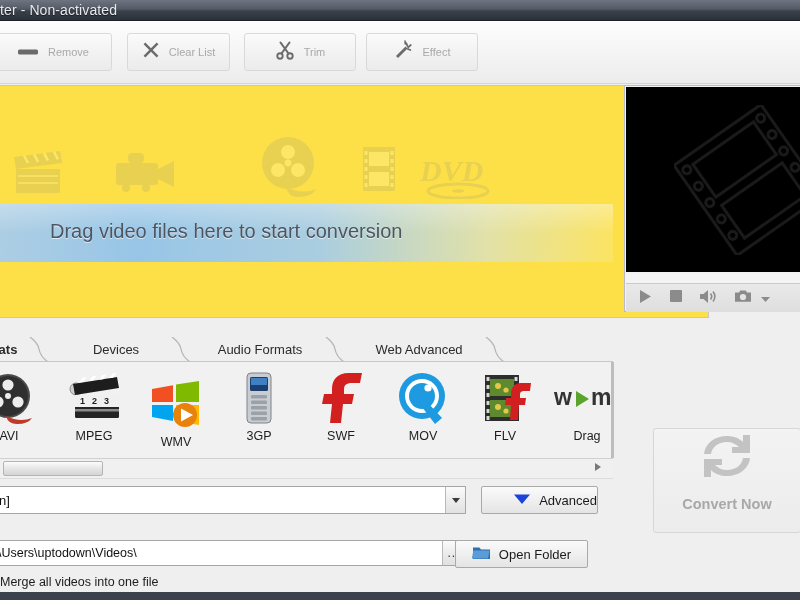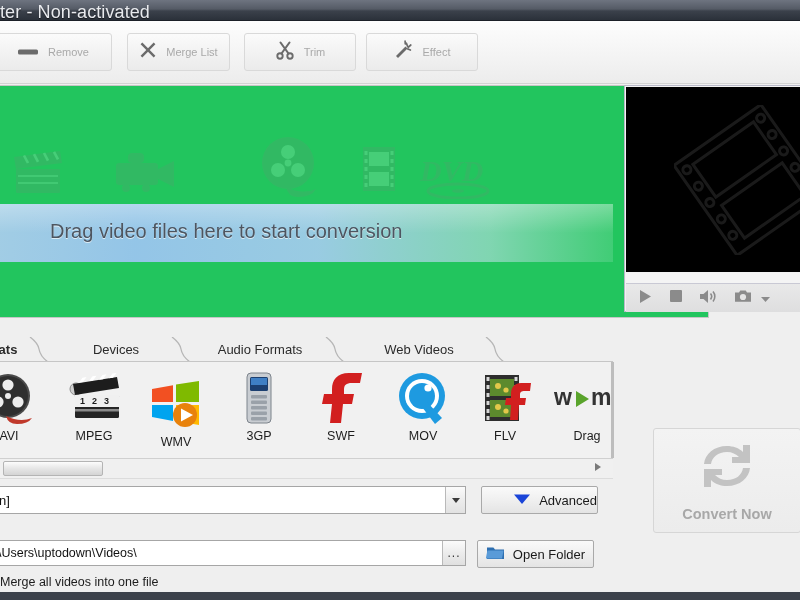--- a/index.html
+++ b/index.html
@@ -22,21 +22,21 @@
   .titlebar {
     position: absolute; left: 0; top: 0;
     width: 800px; height: 20px;
     background: linear-gradient(to bottom, #6e7480 0%, #555b66 45%, #3b414b 55%, #2b313a 100%);
     border-bottom: 1px solid #1c2028;
     overflow: hidden;
   }
   .titlebar .tb-text {
     position: absolute; left: 0; top: 2px;
     color: #e8eaee;
-    font-size: 18px;
+    font-size: 14px;
     letter-spacing: .1px;
     white-space: nowrap;
     text-shadow: 0 1px 1px rgba(0,0,0,.6);
   }
 
   
   .toolbar {
     position: absolute; left: 0; top: 21px;
     width: 800px; height: 62px;
     background: linear-gradient(to bottom, #fdfdfd 0%, #f4f4f4 55%, #ececec 100%);
@@ -56,21 +56,21 @@
     font-size: 11px;
     color: #a9a9a9;
     white-space: nowrap;
   }
   .ticon { display:block; }
 
   
   .filelist {
     position: absolute; left: 0; top: 85px;
     width: 709px; height: 233px;
-    background: #22c55e;
+    background: #fde047;
     border: 1px solid #c6c6c6;
     border-left: none;
     box-sizing: border-box;
     overflow: hidden;
   }
   .watermarks {
     position: absolute; left: 0; top: 55px;
     width: 613px; height: 70px;
   }
   .wm { position: absolute; opacity: .16; }
@@ -276,21 +276,21 @@
 
   
   .convert {
     position: absolute; left: 653px; top: 428px;
     width: 148px; height: 105px;
     background: linear-gradient(to bottom, #f3f3f3, #ececec);
     border: 1px solid #d6d6d6;
     border-radius: 3px;
     box-sizing: border-box;
     display: flex; flex-direction: column;
-    align-items: center; justify-content: center;
+    align-items: center; 
     gap: 9px;
   }
   .convert .clbl {
     font-size: 14.5px; font-weight: bold; color: #a8a8a8; white-space: nowrap;
   }
 
   .botline {
     position:absolute; left:0; top:592px; width:800px; height:8px;
     background:#3c424b;
   }
@@ -322,21 +322,21 @@
       </span>
       <span class="lbl">Remove</span>
     </div>
 
     <div class="tbtn" style="left:127px; width:103px;">
       <span class="ticon">
         <svg width="18" height="18" viewBox="0 0 18 18">
           <path d="M3.3 1.6 L9 7.3 L14.7 1.6 L16.4 3.3 L10.7 9 L16.4 14.7 L14.7 16.4 L9 10.7 L3.3 16.4 L1.6 14.7 L7.3 9 L1.6 3.3 Z" fill="#6b6b6b"></path>
         </svg>
       </span>
-      <span class="lbl">Merge List</span>
+      <span class="lbl">Clear List</span>
     </div>
 
     <div class="tbtn" style="left:244px; width:112px;">
       <span class="ticon">
         <svg width="20" height="20" viewBox="0 0 20 20">
           <path d="M5.5 2.5 L13.5 13.5 M14.5 2.5 L6.5 13.5" stroke="#6b6b6b" stroke-width="2.1" fill="none" stroke-linecap="round"></path>
           <circle cx="5" cy="16" r="2.7" fill="none" stroke="#6b6b6b" stroke-width="1.9"></circle>
           <circle cx="15" cy="16" r="2.7" fill="none" stroke="#6b6b6b" stroke-width="1.9"></circle>
         </svg>
       </span>
@@ -515,21 +515,21 @@
     <div class="tab" style="left:196px; width:128px;">
       <span>Audio Formats</span>
     </div>
     <div class="tab-sep" style="left:324px;">
       <svg width="22" height="25" viewBox="0 0 22 25">
           <path d="M2 0 q8 6 9 12 q1 7 9 13" fill="none" stroke="#b6b6b6" stroke-width="1.3"></path>
         </svg>
     </div>
 
     <div class="tab" style="left:354px; width:130px;">
-      <span>Web Videos</span>
+      <span>Web Advanced</span>
     </div>
     <div class="tab-sep" style="left:484px;">
       <svg width="22" height="25" viewBox="0 0 22 25">
           <path d="M2 0 q8 6 9 12 q1 7 9 13" fill="none" stroke="#b6b6b6" stroke-width="1.3"></path>
         </svg>
     </div>
     <div class="tabline"></div>
   </div>
 
   <div class="formats">
@@ -694,21 +694,21 @@
     </div>
   </div>
 
   <div class="path-row">
     <div class="pathbox">
       <span class="pval">\Users\uptodown\Videos\</span>
       <span class="dots-btn">
         <span>...</span>
       </span>
     </div>
-    <div class="btn-std" style="left:477px; width:117px;">
+    <div class="btn-std" style="left:455px; width:133px;">
       <span>
         <svg width="19" height="15" viewBox="0 0 19 15">
           <path d="M1 2.5 h6.4 l1.6 2 h9 v9.5 h-17 z" fill="#2e6fb0"></path>
           <path d="M1.4 5.6 h16.2 l-1.6 8 h-16.2 z" fill="#5a9bd8"></path>
         </svg>
       </span>
       <span class="lbl">Open Folder</span>
     </div>
   </div>
 

